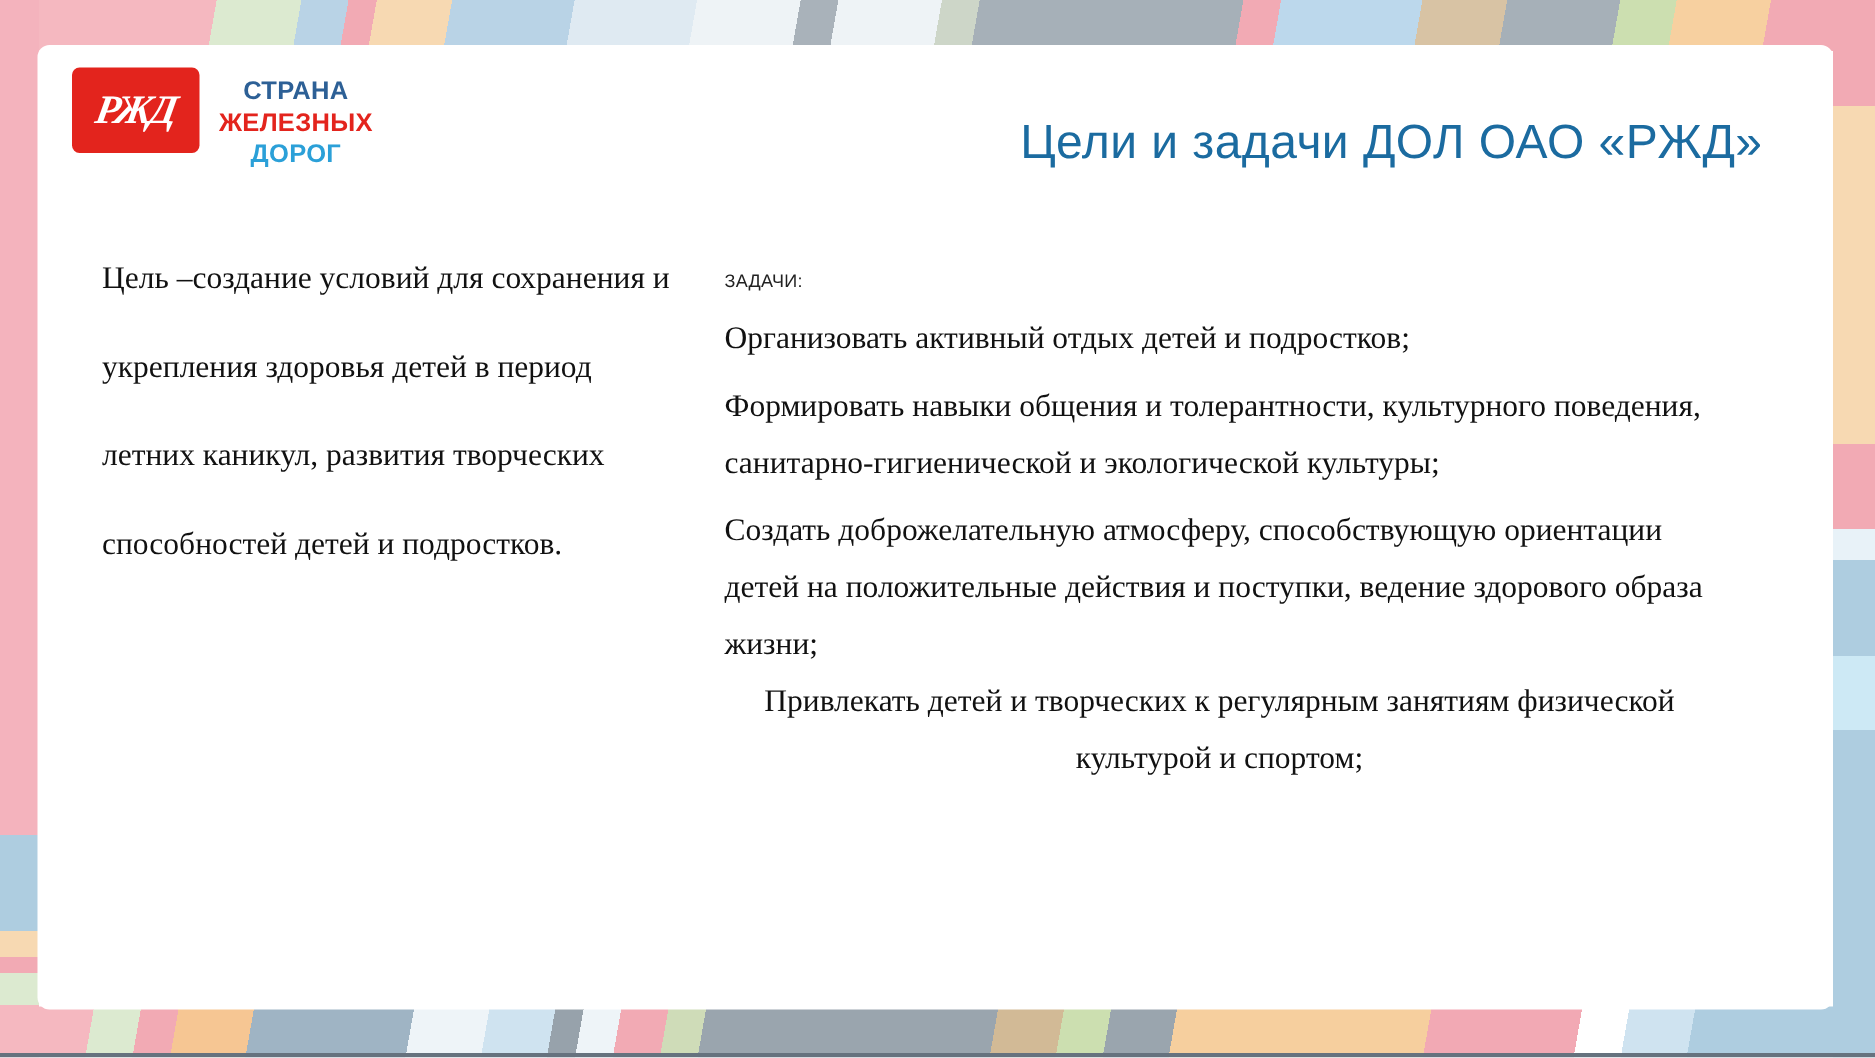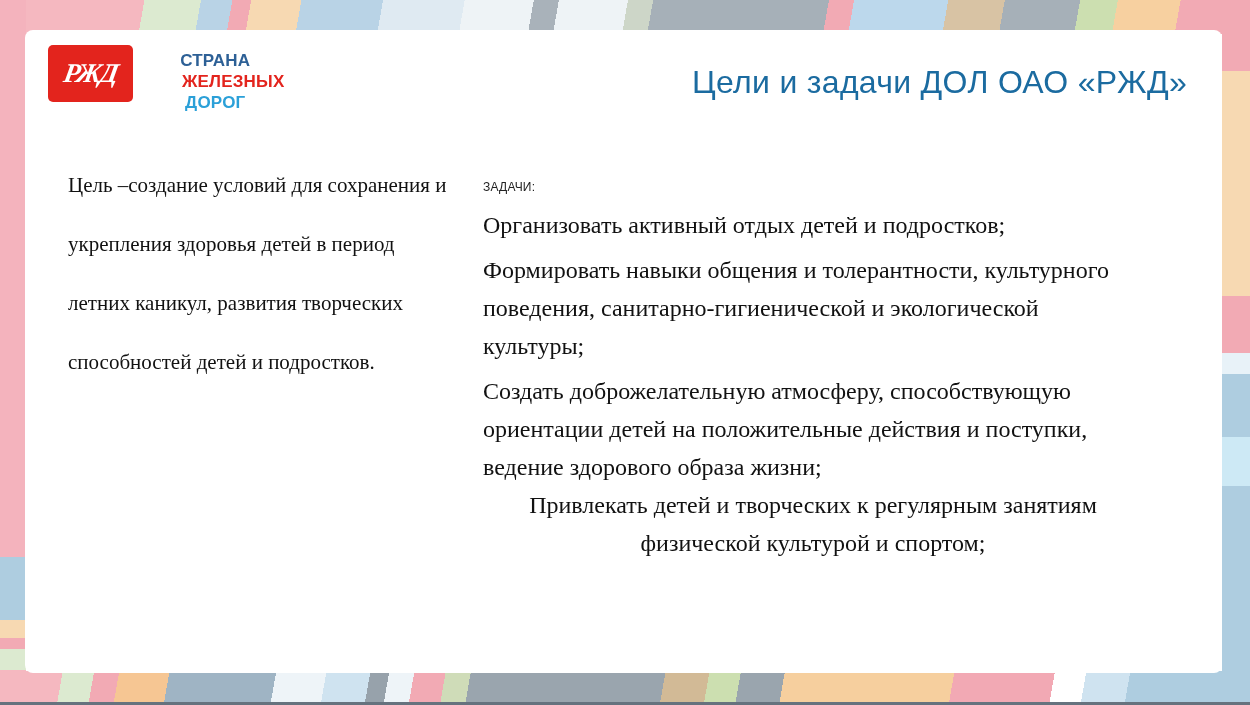--- a/index.html
+++ b/index.html
@@ -56,47 +56,47 @@
   .logo-mark {
     color:#ffffff; font-weight:bold; font-style:italic; font-size:27px;
     letter-spacing:-2px; transform:skewX(-10deg); line-height:1;
     font-family:"Liberation Serif", serif;
   }
   .brand-lines {
     position:absolute; left:146px; top:50px; z-index:2;
     font-weight:bold; font-size:17px; line-height:21px; letter-spacing:0.2px;text-align:center;
   }
   .brand-l1 { color:var(--brand_dark_blue,#2d6096); }
-  .brand-l2 { color:var(--brand_red,#e3241d);margin-left:36px; }
+  .brand-l2 { color:var(--brand_red,#e3241d); }
   .brand-l3 { color:var(--brand_light_blue,#2ba0d8); }
 
   
   .title {
-    position:absolute; top:64px; right:63px; margin:0; z-index:2;
+    position:absolute; top:64px; right:63px; margin:12px; z-index:2;
     color:var(--title_blue,#1b6ba0); font-size:32px; font-weight:normal;
     letter-spacing:0.3px; white-space:nowrap;
   }
 
   
   .goal {
     position:absolute; left:68px; top:156px; width:388px; z-index:2;
     font-family:"Liberation Serif", serif; font-size:21px; line-height:59px;
     color:#111111; text-align:left;
   }
 
   
   .tasks {
     position:absolute; left:483px; top:180px; width:660px; z-index:2;
   }
   .tasks-header {
     font-size:12px; color:#222222; margin:0 0 12px 0; letter-spacing:0.2px;
   }
   .tasks-list p.task-item {
     margin:0 0 7px 0;
-    font-family:"Liberation Serif", serif; font-size:24px; line-height:38px;
+    font-family:"Liberation Serif", serif; font-size:21px; line-height:38px;
     color:#111111;
   }
   .tasks-list p.task-item:nth-child(4) { margin-top:-7px;text-align:center; }
 </style>
 </head>
 <body>
 
 <div class="slide">
 
   <div class="edge edge-top"></div>

